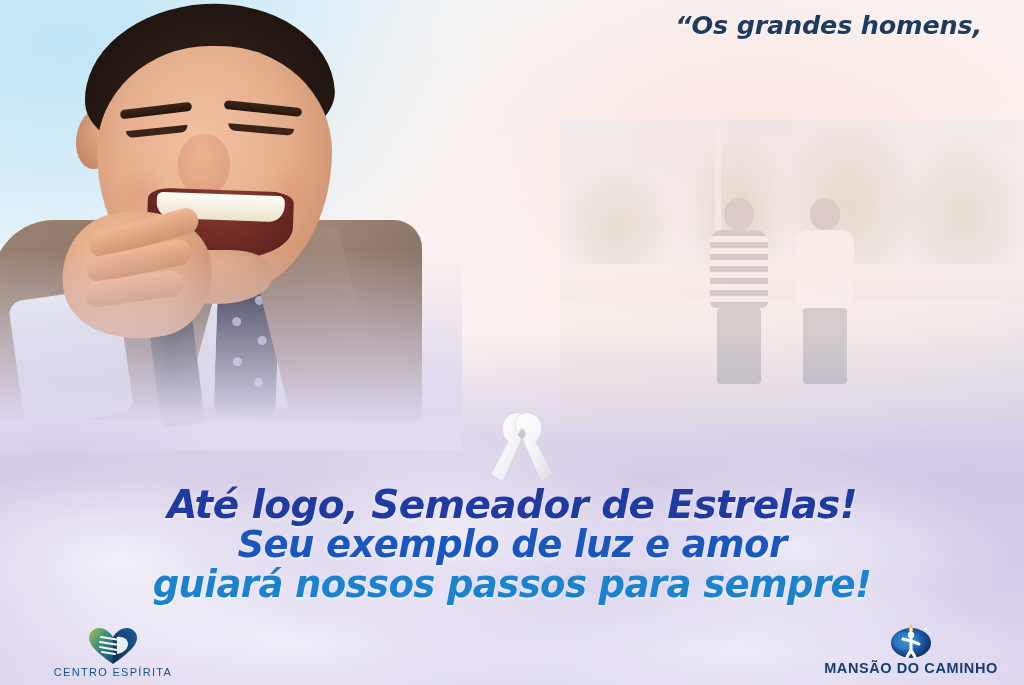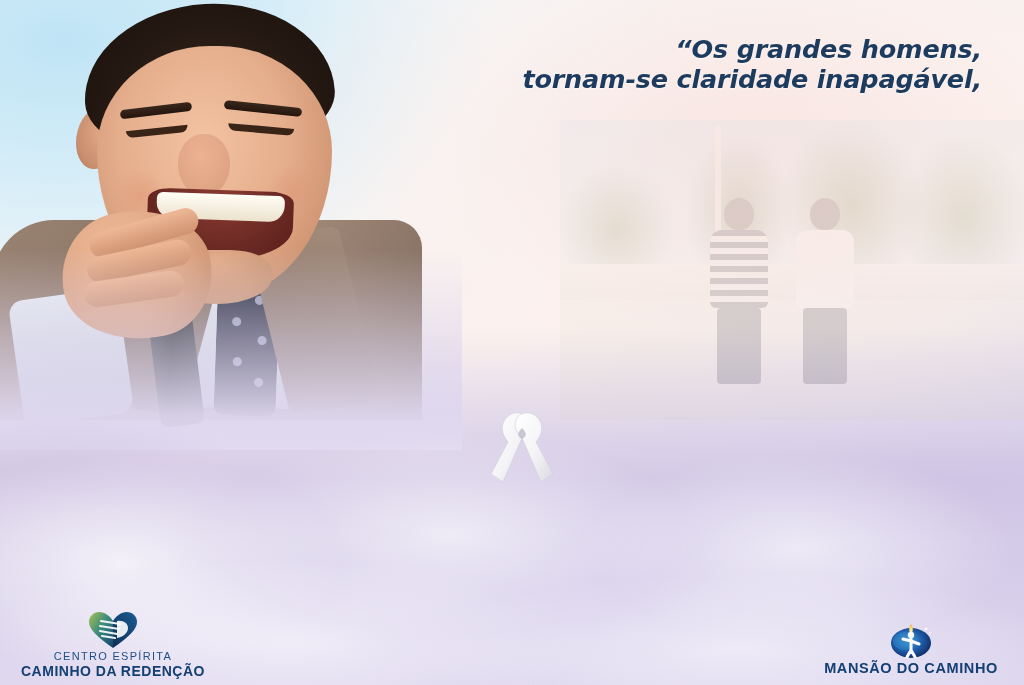--- a/index.html
+++ b/index.html
@@ -174,21 +174,21 @@
       radial-gradient(ellipse 34% 40% at 44% 58%, rgba(255,255,255,.60) 0%, rgba(255,255,255,0) 70%),
       radial-gradient(ellipse 30% 38% at 78% 62%, rgba(255,255,255,.58) 0%, rgba(255,255,255,0) 70%),
       radial-gradient(ellipse 40% 30% at 28% 88%, rgba(244,241,250,.85) 0%, rgba(244,241,250,0) 75%),
       radial-gradient(ellipse 42% 28% at 72% 90%, rgba(241,238,249,.85) 0%, rgba(241,238,249,0) 75%),
       radial-gradient(ellipse 26% 22% at 92% 44%, rgba(206,192,226,.45) 0%, rgba(206,192,226,0) 74%),
       radial-gradient(ellipse 24% 20% at 6% 40%, rgba(203,190,224,.45) 0%, rgba(203,190,224,0) 74%);
   }
 
   
   .quote-block {
-    position:absolute; right:42px; top:34px; width:560px;
+    position:absolute; right:42px; top:10px; width:560px;
     text-align:right; z-index:6;
   }
   .quote-line {
     font-family:"DejaVu Sans", sans-serif;
     font-style:italic; font-weight:bold;
     font-size:25.5px; line-height:30px;
     color:#1c3b5e;
     letter-spacing:-0.2px;
     text-shadow:0 1px 2px rgba(255,255,255,.65);
     white-space:nowrap;
@@ -291,40 +291,44 @@
     <div class="p-finger f1"></div>
     <div class="p-finger f2"></div>
     <div class="p-finger f3"></div>
   </div>
 
   <div class="portrait-fade"></div>
   <div class="clouds"></div>
 
   <div class="quote-block">
     <div class="quote-line">“Os grandes homens,</div>
-    <div class="quote-line">tornam-se claridade inapagável,</div>
   </div>
 
   <div class="ribbon-wrap">
     <svg width="70" height="78" viewBox="0 0 70 78" aria-hidden="true">
       <defs>
         <linearGradient id="rbn" x1="0" y1="0" x2="1" y2="1">
           <stop offset="0%" stop-color="#ffffff"></stop>
           <stop offset="55%" stop-color="#f4f3f6"></stop>
           <stop offset="100%" stop-color="#dcdae2"></stop>
         </linearGradient>
       </defs>
       <path d="M35 30 L16 74 L4 66 L21 34 C14 26 13 16 20 9 C27 2 38 4 41 12
                C44 20 39 26 35 30 Z" fill="url(#rbn)" stroke="#cfccd8" stroke-width="0.6"></path>
       <path d="M35 30 L54 74 L66 66 L49 34 C56 26 57 16 50 9 C43 2 32 4 29 12
                C26 20 31 26 35 30 Z" fill="url(#rbn)" stroke="#cfccd8" stroke-width="0.6"></path>
       <path d="M35 20 C31 24 29 28 35 31 C41 28 39 24 35 20 Z" fill="#b9b5c4" opacity="0.75"></path>
     </svg>
   </div>
 
+  <div class="headline">
+    <div class="hl hl1">Até logo, Semeador de Estrelas!</div>
+    <div class="hl hl2">Seu exemplo de luz e amor</div>
+    <div class="hl hl3">guiará nossos passos para sempre!</div>
+  </div>
 
   <div class="logo-left">
     <div class="logo-mark">
       <svg width="52" height="38" viewBox="0 0 52 38" aria-hidden="true">
         <defs>
           <linearGradient id="heartL" x1="0" y1="0" x2="1" y2="1">
             <stop offset="0%" stop-color="#a9c24f"></stop>
             <stop offset="45%" stop-color="#3f8e7d"></stop>
             <stop offset="100%" stop-color="#14406f"></stop>
           </linearGradient>
@@ -333,21 +337,20 @@
             <stop offset="100%" stop-color="#0d2f57"></stop>
           </linearGradient>
         </defs>
         <path d="M26 37 C10 26 2 18 2 11 C2 5 7 1 12 1 C18 1 23 5 26 10 Z" fill="url(#heartL)"></path>
         <path d="M26 37 C42 26 50 18 50 11 C50 5 45 1 40 1 C34 1 29 5 26 10 Z" fill="url(#heartR)"></path>
         <path d="M14 10 L33 13 M13 15 L32 18 M13 20 L30 23 M15 25 L28 27" stroke="#ffffff" stroke-width="2.1" stroke-linecap="round" opacity="0.92"></path>
         <path d="M30 10 C36 9 41 12 41 17 C41 22 36 26 30 27 Z" fill="#ffffff" opacity="0.9"></path>
       </svg>
     </div>
     <div class="logo-cap-small">CENTRO ESPÍRITA</div>
-    <div class="logo-cap-big">CAMINHO DA REDENÇÃO</div>
   </div>
 
   <div class="logo-right">
     <div class="logo-mark">
       <svg width="48" height="40" viewBox="0 0 48 40" aria-hidden="true">
         <defs>
           <radialGradient id="globe" cx="42%" cy="42%" r="62%">
             <stop offset="0%" stop-color="#4fa8dd"></stop>
             <stop offset="55%" stop-color="#1f5fae"></stop>
             <stop offset="100%" stop-color="#102d63"></stop>

